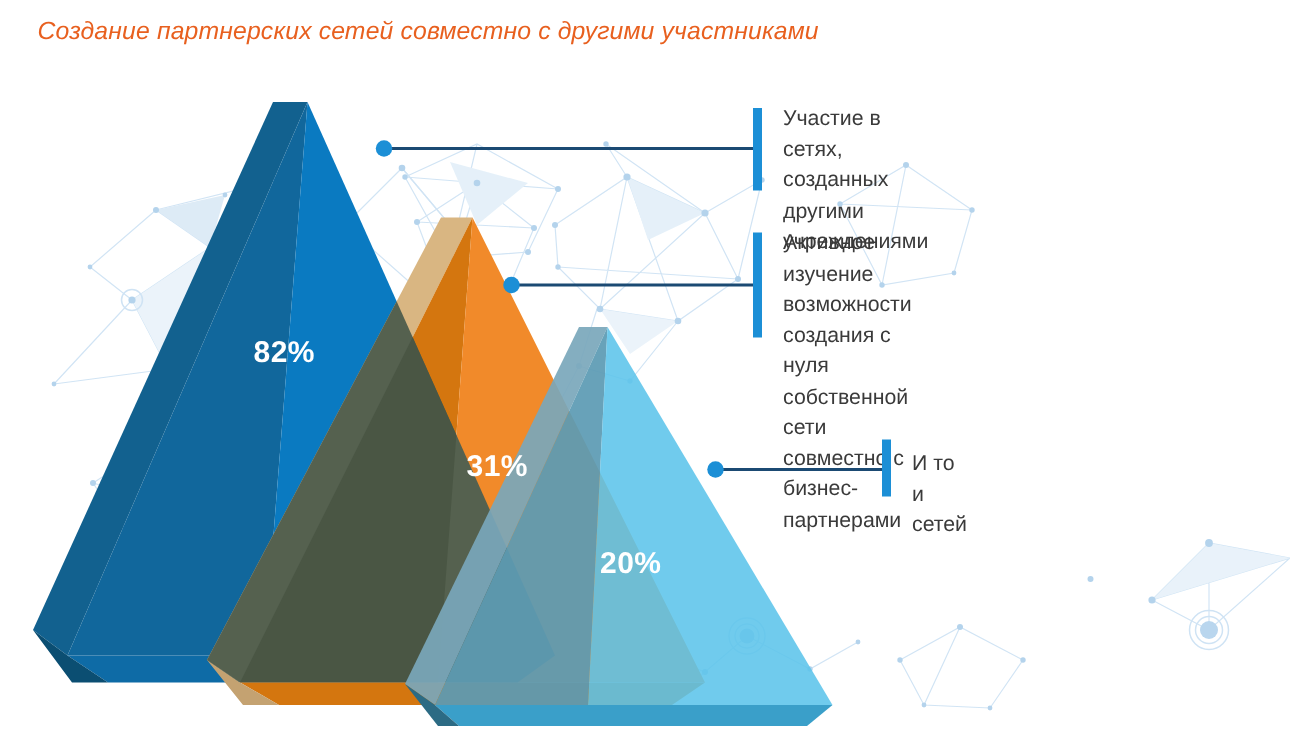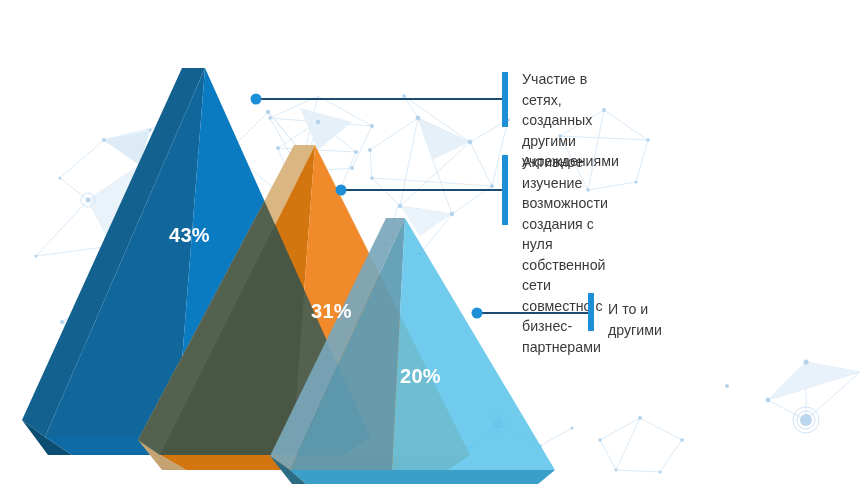--- a/index.html
+++ b/index.html
@@ -227,34 +227,35 @@
         <line x1="341" y1="190" x2="502" y2="190" stroke="#1b4a73" stroke-width="2"></line>
         <circle cx="341" cy="190" r="5.5" fill="#1c8fd6"></circle>
       </g>
       <g>
         <line x1="477" y1="313" x2="588" y2="313" stroke="#1b4a73" stroke-width="2"></line>
         <circle cx="477" cy="313" r="5.5" fill="#1c8fd6"></circle>
       </g>
     </g>
   </svg>
 
-
-  <div class="pct" id="pct0">43%</div>
+  <div id="title">Создание партнерских сетей совместно с другими участниками</div>
+
+  <div class="pct" id="pct0">82%</div>
   <div class="pct" id="pct1">31%</div>
   <div class="pct" id="pct2">20%</div>
 
   <div class="legend" id="leg0">
     <div class="bar"></div>
     <div class="txt">Участие в сетях, созданных
 другими учреждениями</div>
   </div>
   <div class="legend" id="leg1">
     <div class="bar"></div>
     <div class="txt">Активное изучение возможности
 создания с нуля собственной сети
 совместно с бизнес-партнерами</div>
   </div>
   <div class="legend" id="leg2">
     <div class="bar"></div>
-    <div class="txt">И то и другими</div>
+    <div class="txt">И то и сетей</div>
   </div>
 
 </div>
 
 </body></html>

